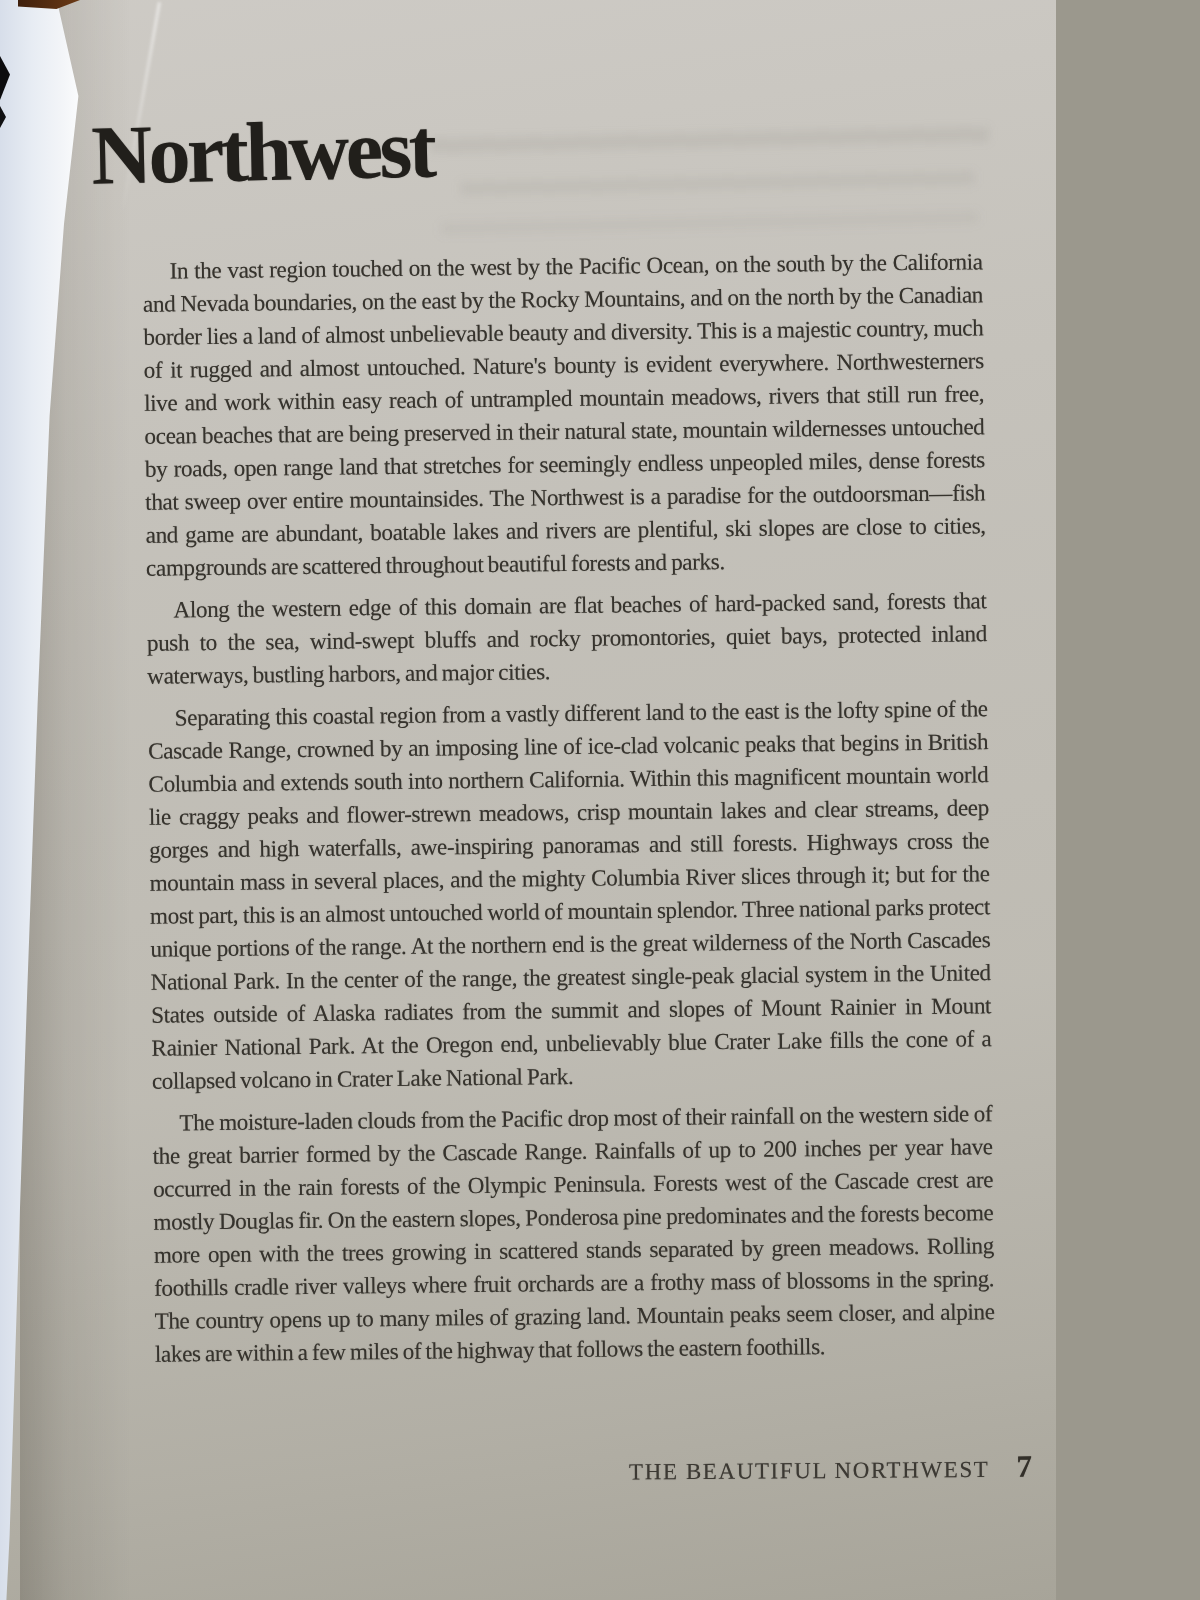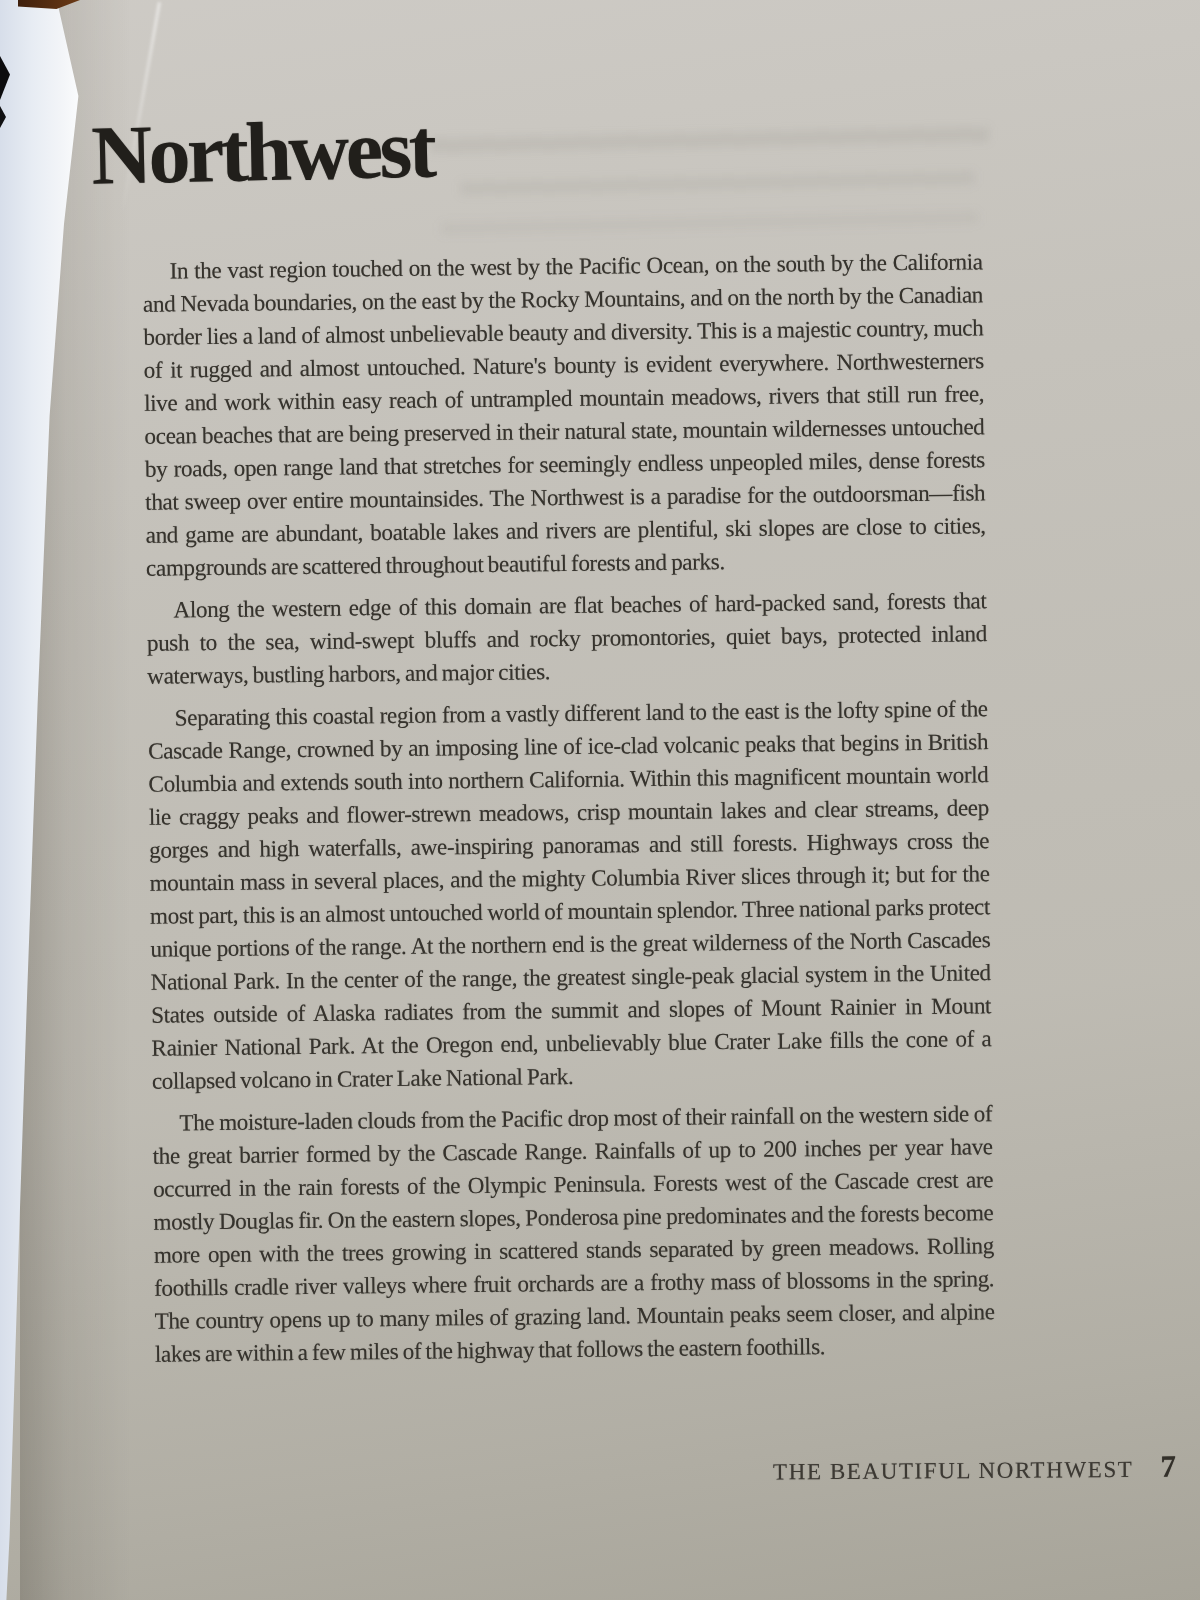--- a/index.html
+++ b/index.html
@@ -4,21 +4,21 @@
 <style>
   html, body { margin: 0; padding: 0; }
   body {
     width: 1200px; height: 1600px;
     font-family: "Liberation Serif", serif;
     background: #9b988d;
     overflow: hidden;
   }
   .photo {
     position: relative;
-    width: 1200px; height: 1600px;
+    width: 1056px; height: 1600px;
     overflow: hidden;
     background: #b5b2a8;
   }
   
   .page {
     position: absolute; inset: 0;
     background:
       radial-gradient(ellipse 900px 420px at 38% 6%, rgba(255,255,255,0.20), rgba(255,255,255,0) 65%),
       radial-gradient(ellipse 1000px 600px at 20% 104%, rgba(60,56,46,0.18), rgba(60,56,46,0) 60%),
       linear-gradient(172deg, #cfccc7 0%, #cac7c1 26%, #c4c1ba 46%, #bbb8af 64%, #aeab a0 80%, #a8a59a 90%, #a19e92 100%);

